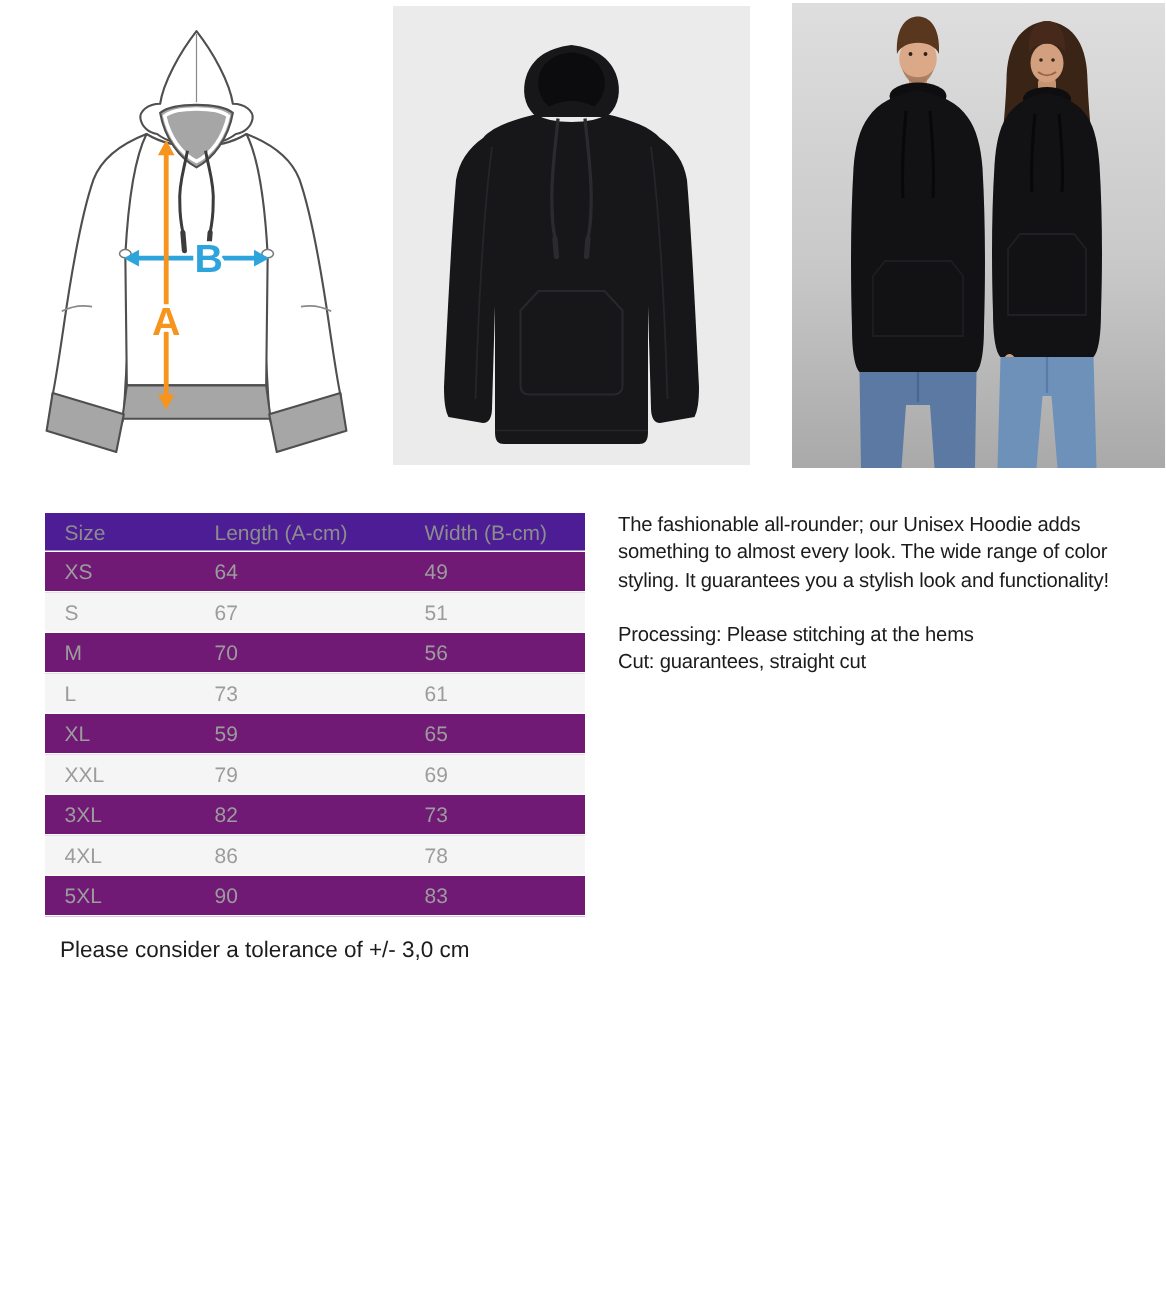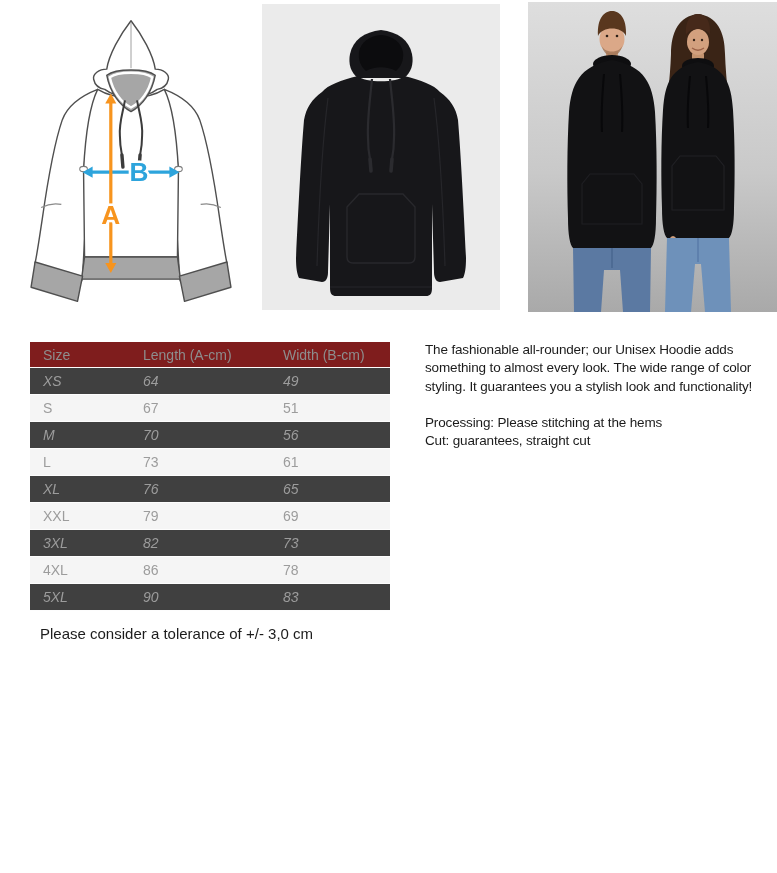--- a/index.html
+++ b/index.html
@@ -9,27 +9,27 @@
 
   
   .panel { position:absolute; }
   .panel-diagram { left:25px; top:10px; width:212px; height:296px; background:#ffffff; }
   .panel-product { left:262px; top:4px; width:238px; height:306px; }
   .panel-models  { left:528px; top:2px; width:249px; height:310px; }
 
   
   .size-table { position:absolute; left:30px; top:342px; width:360px; font-size:14px; }
   .trow { display:grid; grid-template-columns:100px 140px 1fr; align-items:center; padding-left:13px; height:27px; border-bottom:1px solid #fdfdfd; }
-  .trow.head { height:26px; background:#7f1d1d; color:#8d8d8d; }
-  .trow.odd  { background:#404040; color:#9c9c9c;font-style:italic; }
+  .trow.head { height:26px; background:#4c1d95; color:#8d8d8d; }
+  .trow.odd  { background:#701a75; color:#9c9c9c; }
   .trow.even { background:#f5f5f5; color:#9c9c9c; }
 
   
   .description { position:absolute; left:412px; top:341px; width:360px; color:#1b1b1b; font-size:13.5px; letter-spacing:-0.15px; }
-  .description .line { line-height:18.3px; white-space:nowrap;margin-left:13px; }
+  .description .line { line-height:18.3px; white-space:nowrap; }
   .description .spacer { height:18px; }
 
   .tolerance { position:absolute; left:40px; top:625px; font-size:15px; color:#1c1c1c; }
 
   svg text.measure-label { font-family:"Liberation Sans","DejaVu Sans",sans-serif; font-weight:bold; font-size:26px; paint-order:stroke; stroke:#ffffff; stroke-width:5px; stroke-linejoin:round; text-anchor:middle; }
 </style>
 </head>
 <body>
 
 <div class="page">
@@ -173,21 +173,21 @@
       <span>70</span>
       <span>56</span>
     </div>
     <div class="trow even">
       <span>L</span>
       <span>73</span>
       <span>61</span>
     </div>
     <div class="trow odd">
       <span>XL</span>
-      <span>76</span>
+      <span>59</span>
       <span>65</span>
     </div>
     <div class="trow even">
       <span>XXL</span>
       <span>79</span>
       <span>69</span>
     </div>
     <div class="trow odd">
       <span>3XL</span>
       <span>82</span>

